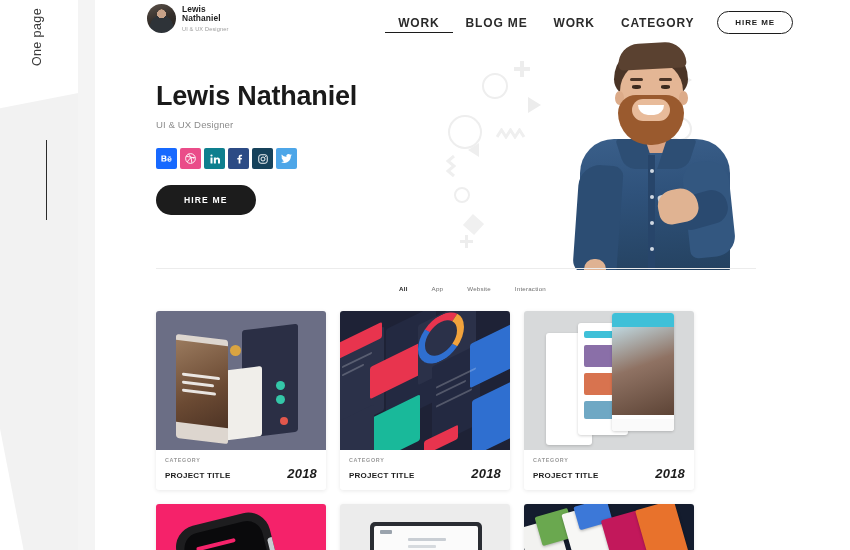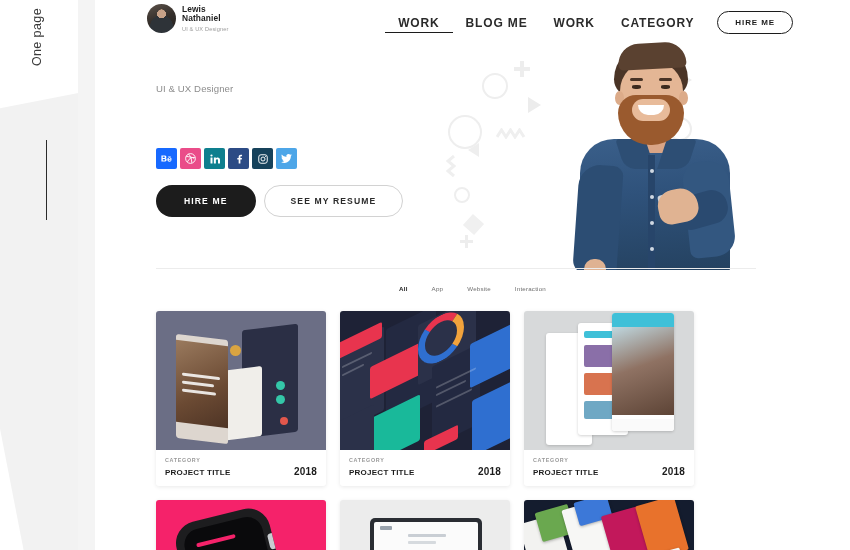--- a/index.html
+++ b/index.html
@@ -441,24 +441,25 @@
     align-items: baseline;
     margin-top: 3px;
   }
   .meta-title {
     font-size: 8px;
     font-weight: bold;
     color: #1c1c1c;
     letter-spacing: 0.25px;
   }
   .meta-year {
-    font-size: 10px;
+    font-size: 13px;
     font-weight: bold;
     color: #1c1c1c;
     letter-spacing: 0.2px;
+    font-style: italic;
   }
 
   
   .t1 { background: #6b6e85; }
   .t1 .scr { position: absolute; border-radius: 3px; }
   .t1 .s-back { left: 86px; top: 16px; width: 56px; height: 108px; background: #2b2f45; transform: skewY(-7deg); }
   .t1 .s-mid  { left: 56px; top: 58px; width: 50px; height: 70px; background: #f0eeea; transform: skewY(-7deg); }
   .t1 .s-front{ left: 20px; top: 26px; width: 52px; height: 104px; background: #ddd6cf; transform: skewY(7deg); overflow: hidden; }
   .t1 .s-photo{ position: absolute; inset: 6px 0 16px 0; background: linear-gradient(150deg, #9a7a5e, #6b4a33 60%, #4e3425); }
   .t1 .s-txt { position: absolute; left: 6px; top: 38px; width: 38px; height: 3px; background: rgba(255,255,255,.85); border-radius: 2px;}
@@ -557,20 +558,21 @@
         <div class="nav-item">WORK</div>
         <div class="nav-item">CATEGORY</div>
         <button class="nav-cta">HIRE ME</button>
       </div>
 
     </div>
 
     <div class="hero">
 
       <div class="hero-copy">
+        <div class="bigname">Lewis Nathaniel</div>
         <div class="subrole">UI &amp; UX Designer</div>
       </div>
 
       <div class="socials">
         <div class="soc" style="background:#1769ff">
           <svg width="13" height="13" viewBox="0 0 24 24" fill="#fff">
               <path d="M8.1 6.3H2.6v11.4h5.7c2.4 0 4-1.1 4-3.3 0-1.4-.7-2.3-1.9-2.7 1-.4 1.5-1.2 1.5-2.4 0-2-1.4-3-3.8-3zm-.4 4.6H5.1V8.4h2.6c.9 0 1.4.4 1.4 1.2 0 .9-.5 1.3-1.4 1.3zm.3 4.7H5.1v-2.8h2.9c1.1 0 1.6.5 1.6 1.4s-.5 1.4-1.6 1.4zM19.9 8.1h-5v1.3h5V8.1zm1.5 5.5c0-2.4-1.4-4.1-3.8-4.1s-4 1.8-4 4.2 1.5 4.2 4 4.2c2 0 3.4-1 3.7-2.6h-2c-.2.6-.8.9-1.6.9-1.1 0-1.8-.7-1.9-1.8h5.6v-.8zm-5.6-.7c.2-1 .8-1.6 1.8-1.6s1.6.6 1.7 1.6h-3.5z"></path>
             </svg>
         </div>
         <div class="soc" style="background:#ea4c89">
@@ -600,21 +602,20 @@
         </div>
         <div class="soc" style="background:#4da6e8">
           <svg width="13" height="13" viewBox="0 0 24 24" fill="#fff">
               <path d="M22 5.9c-.7.3-1.5.5-2.3.6.8-.5 1.5-1.3 1.8-2.3-.8.5-1.7.8-2.6 1A4.1 4.1 0 0 0 11.8 9c-3.4-.2-6.4-1.8-8.4-4.3-.4.6-.6 1.3-.6 2.1 0 1.4.7 2.7 1.8 3.4-.7 0-1.3-.2-1.9-.5 0 2 1.4 3.7 3.3 4.1-.3.1-.7.1-1.1.1-.3 0-.5 0-.8-.1.5 1.6 2 2.8 3.8 2.9A8.2 8.2 0 0 1 2 18.4a11.6 11.6 0 0 0 6.3 1.8c7.5 0 11.7-6.3 11.7-11.7v-.5c.8-.6 1.5-1.3 2-2.1z"></path>
             </svg>
         </div>
       </div>
 
       <div class="cta-row">
         <button class="btn-dark">HIRE ME</button>
-        <button class="btn-outline">SEE MY RESUME</button>
       </div>
 
       <div class="hero-photo">
         <div class="shapes">
           <div class="shp shp-circle" style="left:42px;top:38px;width:26px;height:26px;"></div>
           <div class="shp shp-circle" style="left:8px;top:80px;width:34px;height:34px;"></div>
           <div class="shp shp-circle" style="left:14px;top:152px;width:16px;height:16px;"></div>
           <div class="shp shp-circle" style="left:205px;top:16px;width:18px;height:18px;"></div>
           <div class="shp shp-circle" style="left:228px;top:82px;width:24px;height:24px;"></div>
           <div class="shp shp-tri" style="left:88px;top:62px;border-width:8px 0 8px 13px;border-color:transparent transparent transparent #ececec;"></div>

